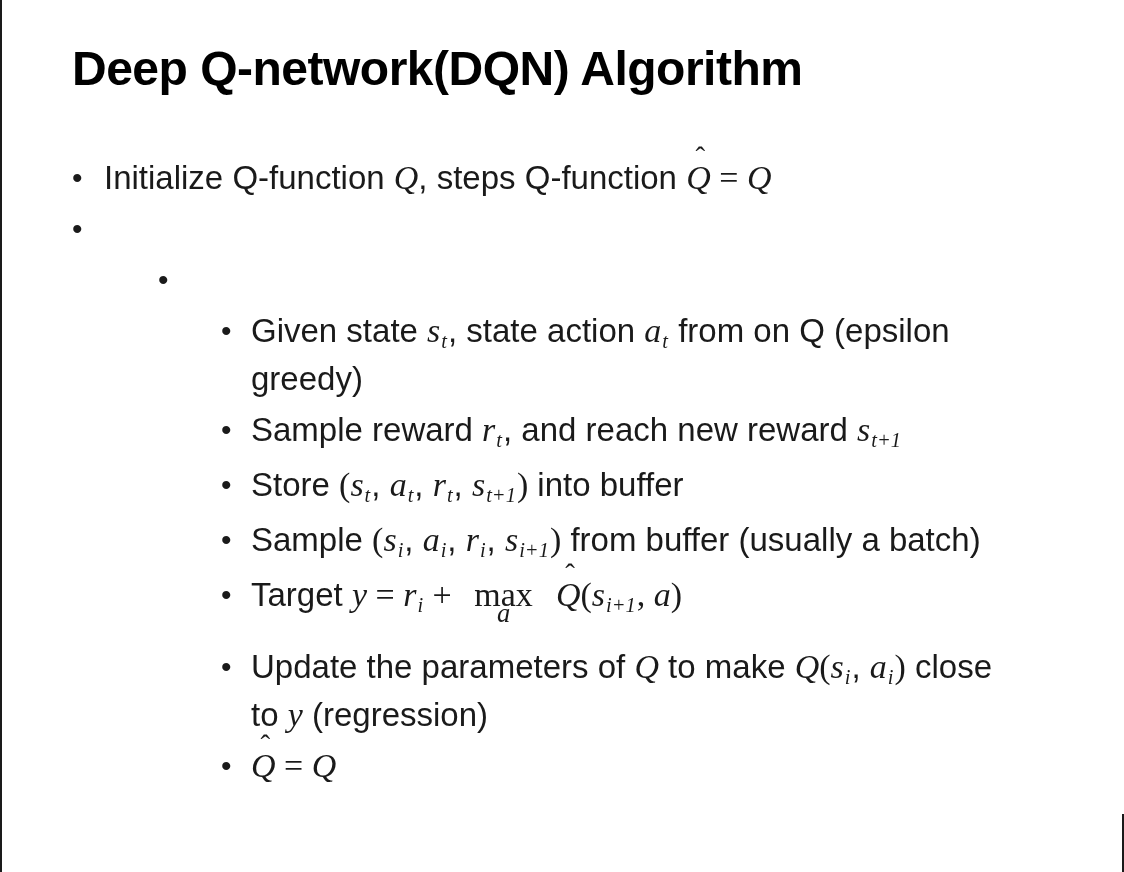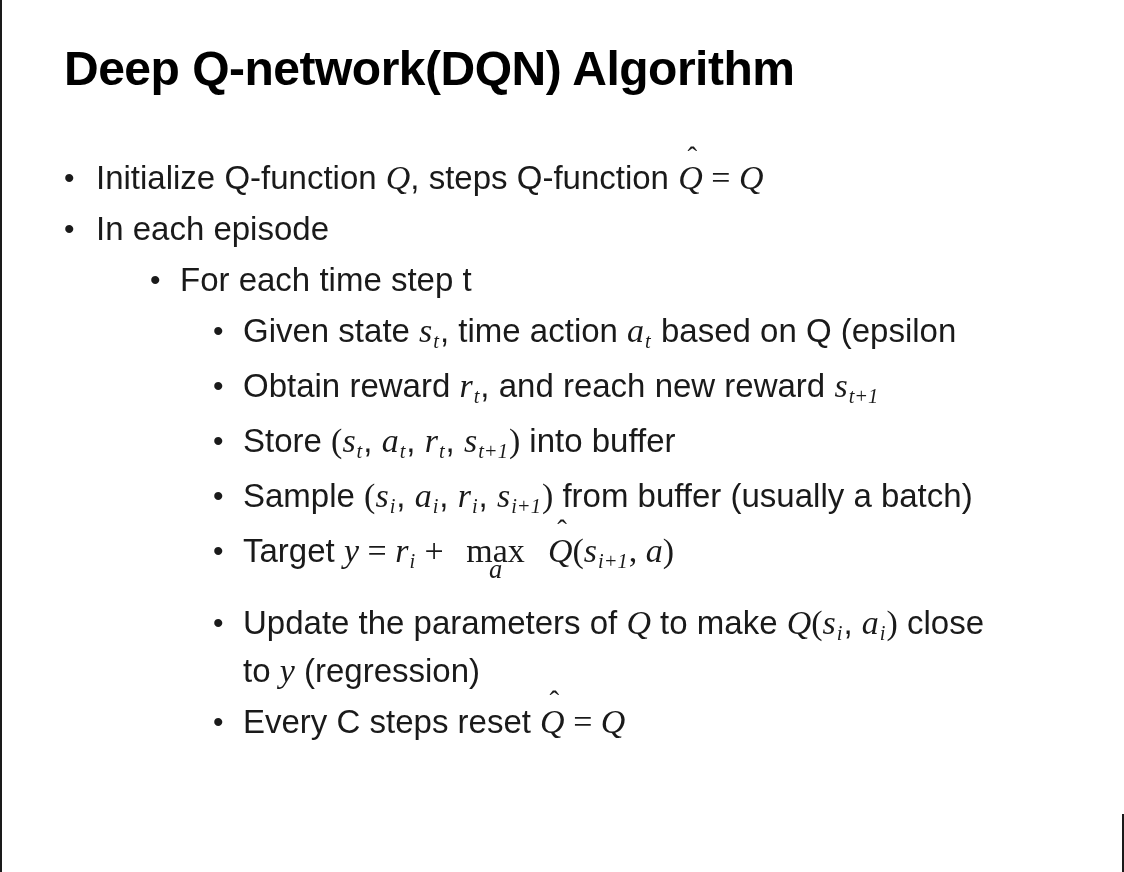--- a/index.html
+++ b/index.html
@@ -12,21 +12,21 @@
     color: #1a1a1a;
   }
   .edge-left {
     position: absolute; left: 0; top: 0; width: 2px; height: 872px;
     background: #1a1a1a;
   }
   .edge-right {
     position: absolute; right: 0; bottom: 0; width: 2px; height: 58px;
     background: #1a1a1a;
   }
-  .slide { padding-top: 40px; }
+  .slide { padding-top: 40px; padding-left: 8px; }
   h1.title {
     margin: 0 30px 0 64px;
     font-size: 48px; line-height: 58px;
     font-weight: bold; color: #000;
     letter-spacing: -0.5px;
   }
   .content { margin-top: 58px; }
   .item {
     display: flex;
     align-items: flex-start;
@@ -74,48 +74,46 @@
 
 <div class="slide">
   <h1 class="title">Deep Q-network(DQN) Algorithm</h1>
   <div class="content" id="bullets">
       <div class="item l1">
         <span class="dot">•</span>
         <div class="text"><span class="tp">Initialize Q-function </span><span class="tm">Q</span><span class="tp">, steps Q-function </span><span class="th"><span class="hatmark">ˆ</span>Q</span><span class="tu"> = </span><span class="tm">Q</span></div>
       </div>
       <div class="item l1">
         <span class="dot">•</span>
-        <div class="text"><span class="tp">In each episode</span></div>
       </div>
       <div class="item l2">
         <span class="dot">•</span>
-        <div class="text"><span class="tp">For each time step t</span></div>
       </div>
       <div class="item l3">
         <span class="dot">•</span>
-        <div class="text"><span class="tp">Given state </span><span class="tm">s</span><span class="ts">t</span><span class="tp">, time action </span><span class="tm">a</span><span class="ts">t</span><span class="tp"> based on Q (epsilon</span><br></div>
+        <div class="text"><span class="tp">Given state </span><span class="tm">s</span><span class="ts">t</span><span class="tp">, state action </span><span class="tm">a</span><span class="ts">t</span><span class="tp"> from on Q (epsilon</span><br><span class="tp">greedy)</span></div>
       </div>
       <div class="item l3">
         <span class="dot">•</span>
-        <div class="text"><span class="tp">Obtain reward </span><span class="tm">r</span><span class="ts">t</span><span class="tp">, and reach new reward </span><span class="tm">s</span><span class="ts">t+1</span></div>
+        <div class="text"><span class="tp">Sample reward </span><span class="tm">r</span><span class="ts">t</span><span class="tp">, and reach new reward </span><span class="tm">s</span><span class="ts">t+1</span></div>
       </div>
       <div class="item l3">
         <span class="dot">•</span>
         <div class="text"><span class="tp">Store </span><span class="tu">(</span><span class="tm">s</span><span class="ts">t</span><span class="tp">, </span><span class="tm">a</span><span class="ts">t</span><span class="tp">, </span><span class="tm">r</span><span class="ts">t</span><span class="tp">, </span><span class="tm">s</span><span class="ts">t+1</span><span class="tu">)</span><span class="tp"> into buffer</span></div>
       </div>
       <div class="item l3">
         <span class="dot">•</span>
         <div class="text"><span class="tp">Sample </span><span class="tu">(</span><span class="tm">s</span><span class="ts">i</span><span class="tp">, </span><span class="tm">a</span><span class="ts">i</span><span class="tp">, </span><span class="tm">r</span><span class="ts">i</span><span class="tp">, </span><span class="tm">s</span><span class="ts">i+1</span><span class="tu">)</span><span class="tp"> from buffer (usually a batch)</span></div>
       </div>
       <div class="item l3 tall">
         <span class="dot">•</span>
         <div class="text"><span class="tp">Target </span><span class="tm">y</span><span class="tu"> = </span><span class="tm">r</span><span class="ts">i</span><span class="tu"> + </span><span class="tk"><span class="tku">max</span><span class="tkd">a</span></span><span class="tp"> </span><span class="th"><span class="hatmark">ˆ</span>Q</span><span class="tu">(</span><span class="tm">s</span><span class="ts">i+1</span><span class="tu">, </span><span class="tm">a</span><span class="tu">)</span></div>
       </div>
       <div class="item l3">
         <span class="dot">•</span>
         <div class="text"><span class="tp">Update the parameters of </span><span class="tm">Q</span><span class="tp"> to make </span><span class="tm">Q</span><span class="tu">(</span><span class="tm">s</span><span class="ts">i</span><span class="tp">, </span><span class="tm">a</span><span class="ts">i</span><span class="tu">)</span><span class="tp"> close</span><br><span class="tp">to </span><span class="tm">y</span><span class="tp"> (regression)</span></div>
       </div>
       <div class="item l3">
         <span class="dot">•</span>
-        <div class="text"><span class="tp">Every C steps reset </span><span class="th"><span class="hatmark">ˆ</span>Q</span><span class="tu"> = </span><span class="tm">Q</span></div>
+        <div class="text"><span class="th"><span class="hatmark">ˆ</span>Q</span><span class="tu"> = </span><span class="tm">Q</span></div>
       </div>
     </div>
 </div>
 
 </body></html>

